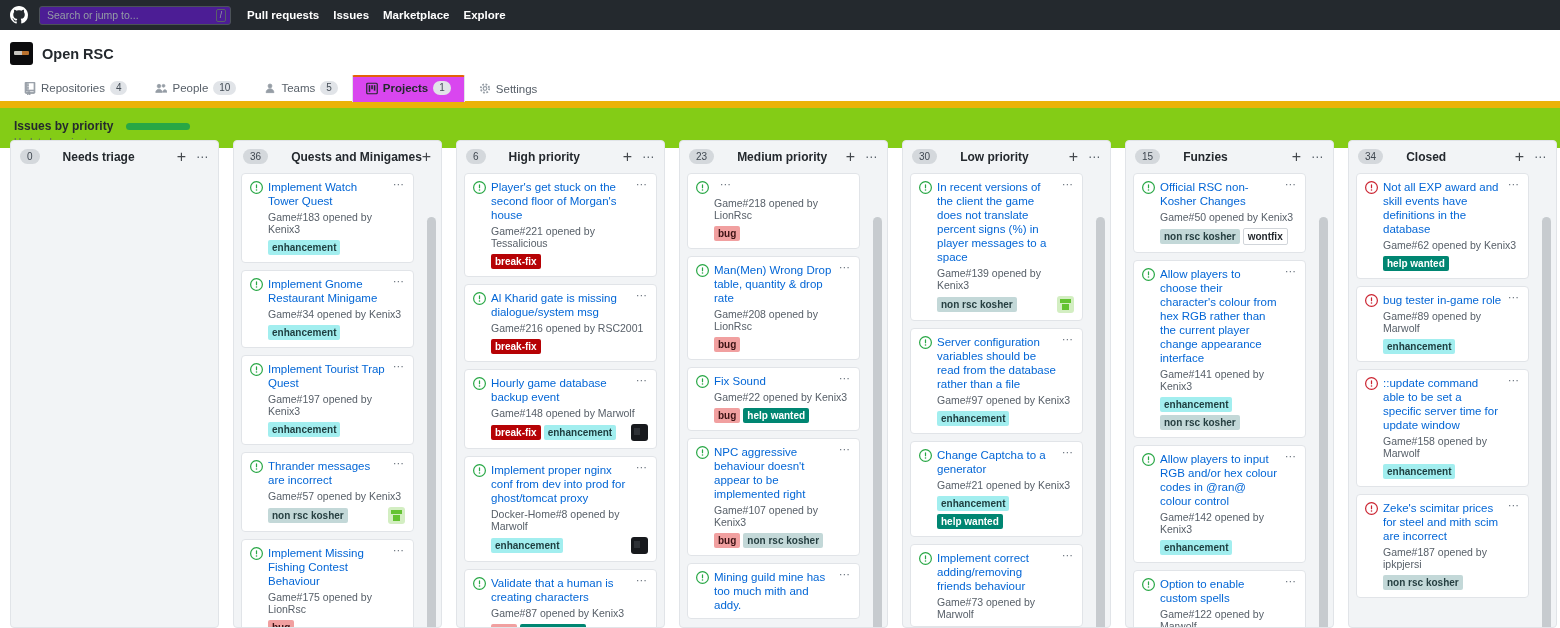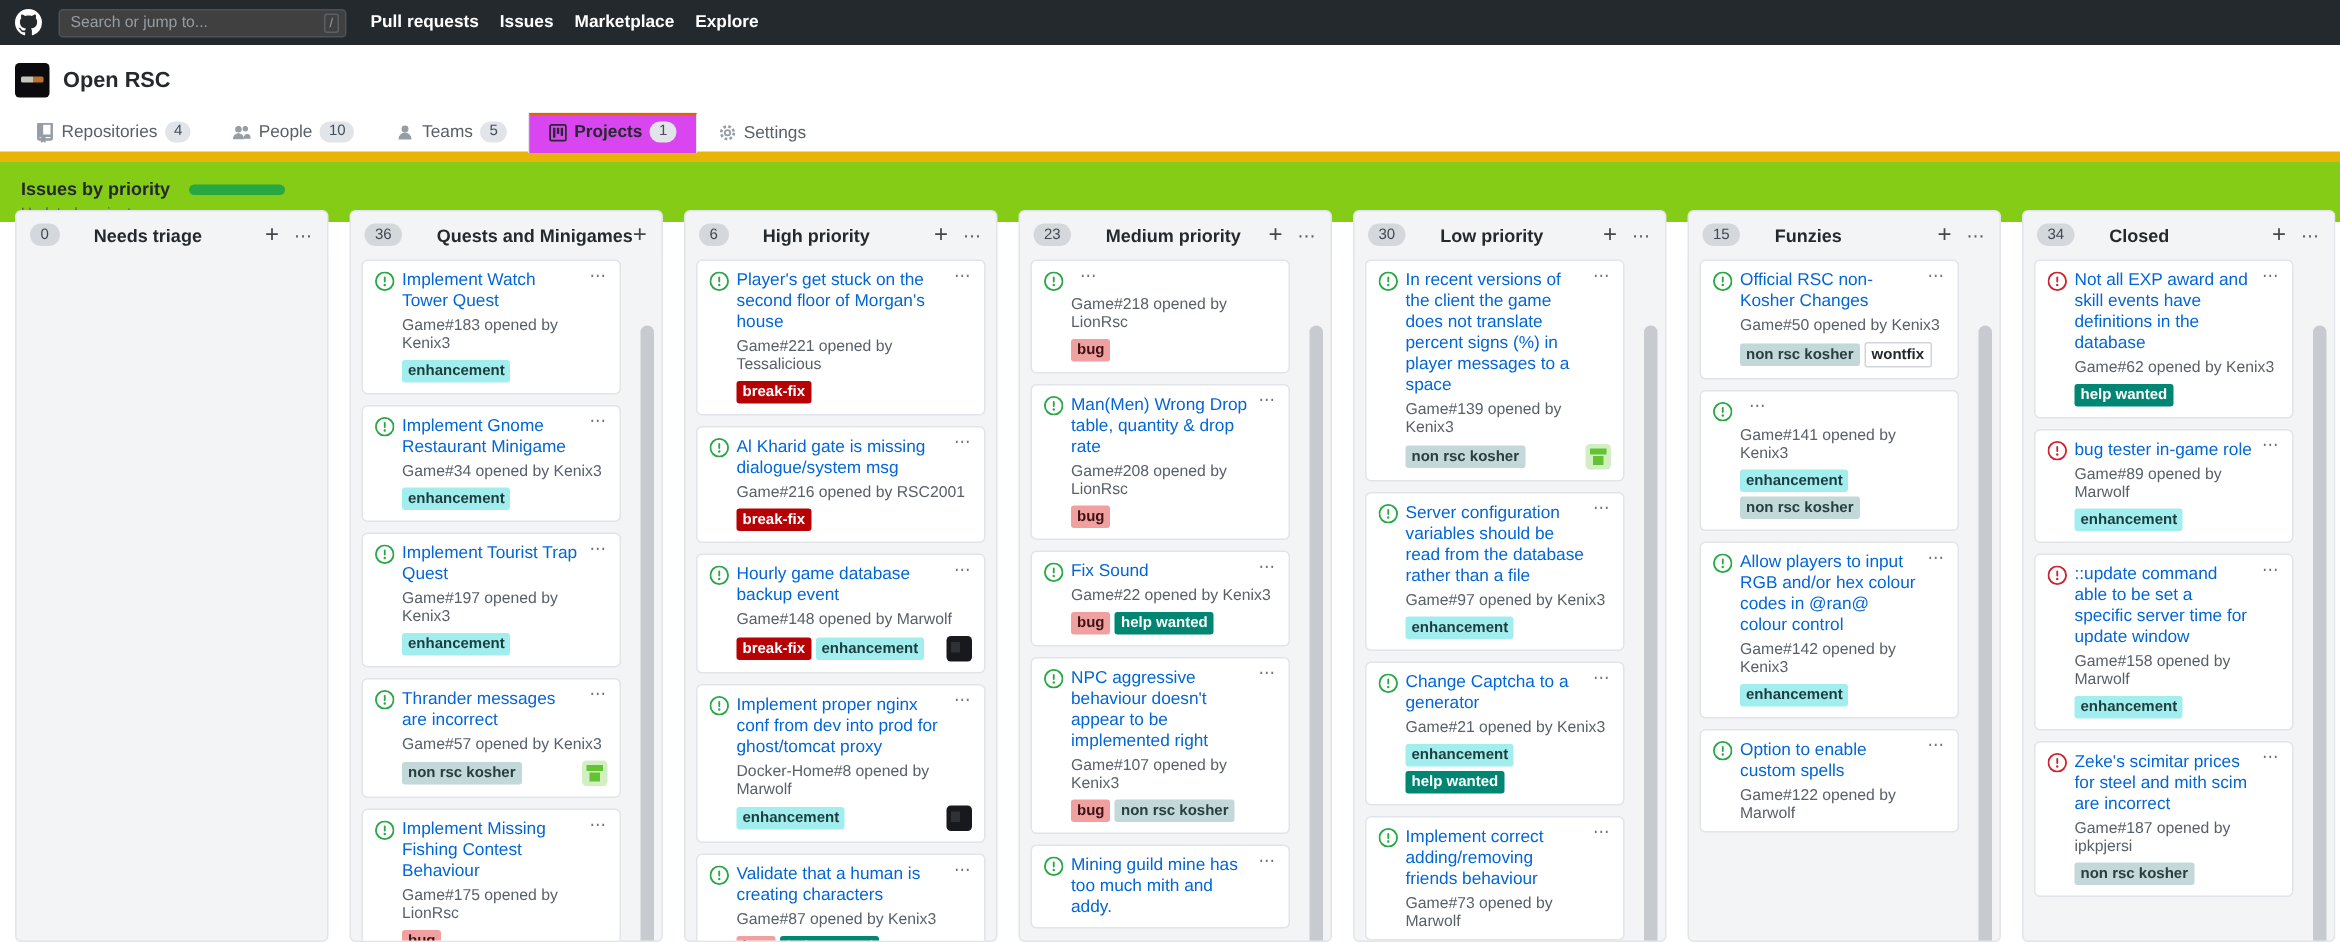--- a/index.html
+++ b/index.html
@@ -3,21 +3,21 @@
 <meta charset="utf-8">
 <style>
   * { box-sizing: border-box; margin: 0; padding: 0; }
   html,body { width:1560px; height:628px; overflow:hidden; background:#fff;
     font-family:"Liberation Sans","DejaVu Sans",sans-serif; -webkit-font-smoothing:antialiased; }
 
   
   .gh-header{ height:30px; background:#24292e; display:flex; align-items:center; padding:0 10px; }
   .gh-mark{ width:18px; height:18px; flex:none; }
   .gh-mark svg{ width:18px; height:18px; fill:#fff; display:block; }
-  .search-box{ margin-left:11px; width:192px; height:19px; background:#404040; border:1px solid #4b5258;
+  .search-box{ margin-left:11px; width:192px; height:19px; background:#4c1d95; border:1px solid #4b5258;
     border-radius:3px; display:flex; align-items:center; padding:0 4px 0 7px; }
   .search-box input{ background:transparent; border:none; outline:none; flex:1; font-size:10.5px;
     color:#c6cbd1; font-family:inherit; }
   .search-box input::placeholder{ color:#959da5; }
   .slash-key{ border:1px solid #5a6067; border-radius:2px; color:#9aa0a8; font-size:8.5px;
     line-height:11px; padding:0 3px; }
   .gh-nav{ display:flex; margin-left:16px; gap:14px; }
   .gh-nav .nav-item{ color:#fff; font-weight:700; font-size:11.5px; text-decoration:none; cursor:pointer; }
 
   
@@ -543,20 +543,21 @@
             <span class="label" style="background: rgb(255, 255, 255); color: rgb(36, 41, 46); border: 1px solid rgb(209, 213, 218);">wontfix</span>
           </div>
         </div>
         <div class="card">
           <div class="card-top">
             <span class="issue-icon open">
               <svg viewBox="0 0 16 16">
                 <path fill-rule="evenodd" d="M8 1.5a6.5 6.5 0 100 13 6.5 6.5 0 000-13zM0 8a8 8 0 1116 0A8 8 0 010 8zm9 3a1 1 0 11-2 0 1 1 0 012 0zm-.25-6.25a.75.75 0 00-1.5 0v3.5a.75.75 0 001.5 0v-3.5z"></path>
               </svg>
             </span>
+            <a class="card-title">Allow players to choose their character's colour from hex RGB rather than the current player change appearance interface</a>
             <span class="kebab">⋯</span>
           </div>
           <div class="card-meta">Game#141 opened by Kenix3</div>
           <div class="card-labels">
             <span class="label" style="background: rgb(162, 238, 239); color: rgb(29, 60, 62);">enhancement</span>
             <span class="label" style="background: rgb(195, 216, 216); color: rgb(38, 63, 65);">non rsc kosher</span>
           </div>
         </div>
         <div class="card">
           <div class="card-top">

